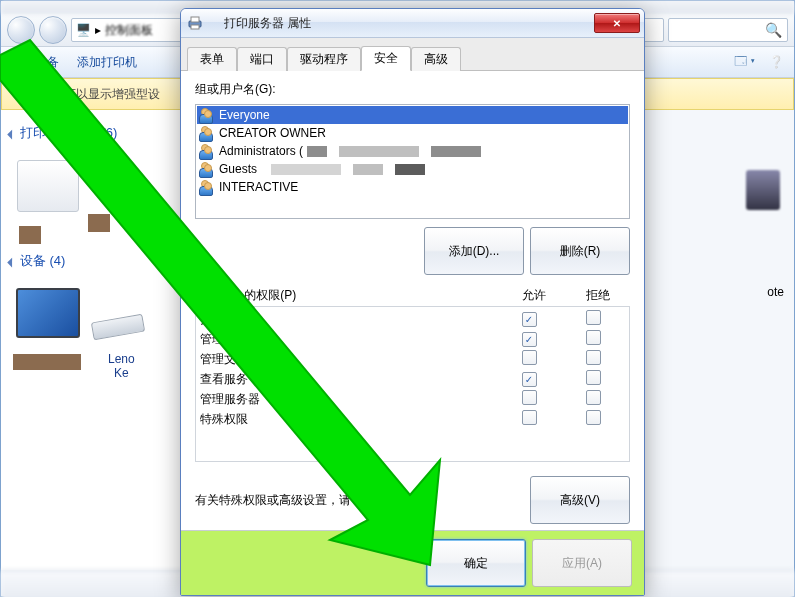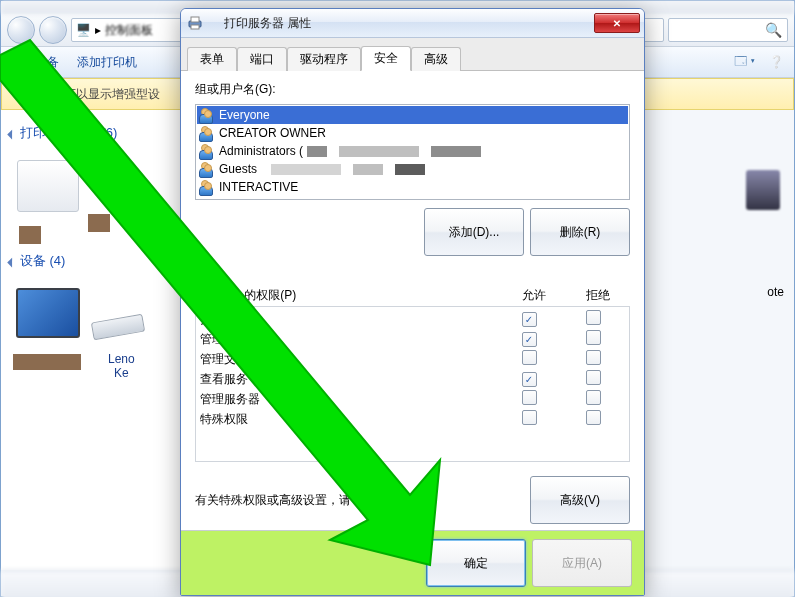--- a/index.html
+++ b/index.html
@@ -341,21 +341,20 @@
   .perm-head {
     display: flex;
     align-items: baseline;
   }
   .perm-head .lbl {
     flex: 1;
   }
   .perm-head .col {
     width: 64px;
     text-align: center;
-    margin-top: 19px;
   }
   .perm-table {
     border: 1px solid #d0d5dc;
     height: 150px;
     overflow-y: scroll;
     padding: 2px 0;
     margin-top: 2px;
   }
   .perm-row {
     display: flex;

